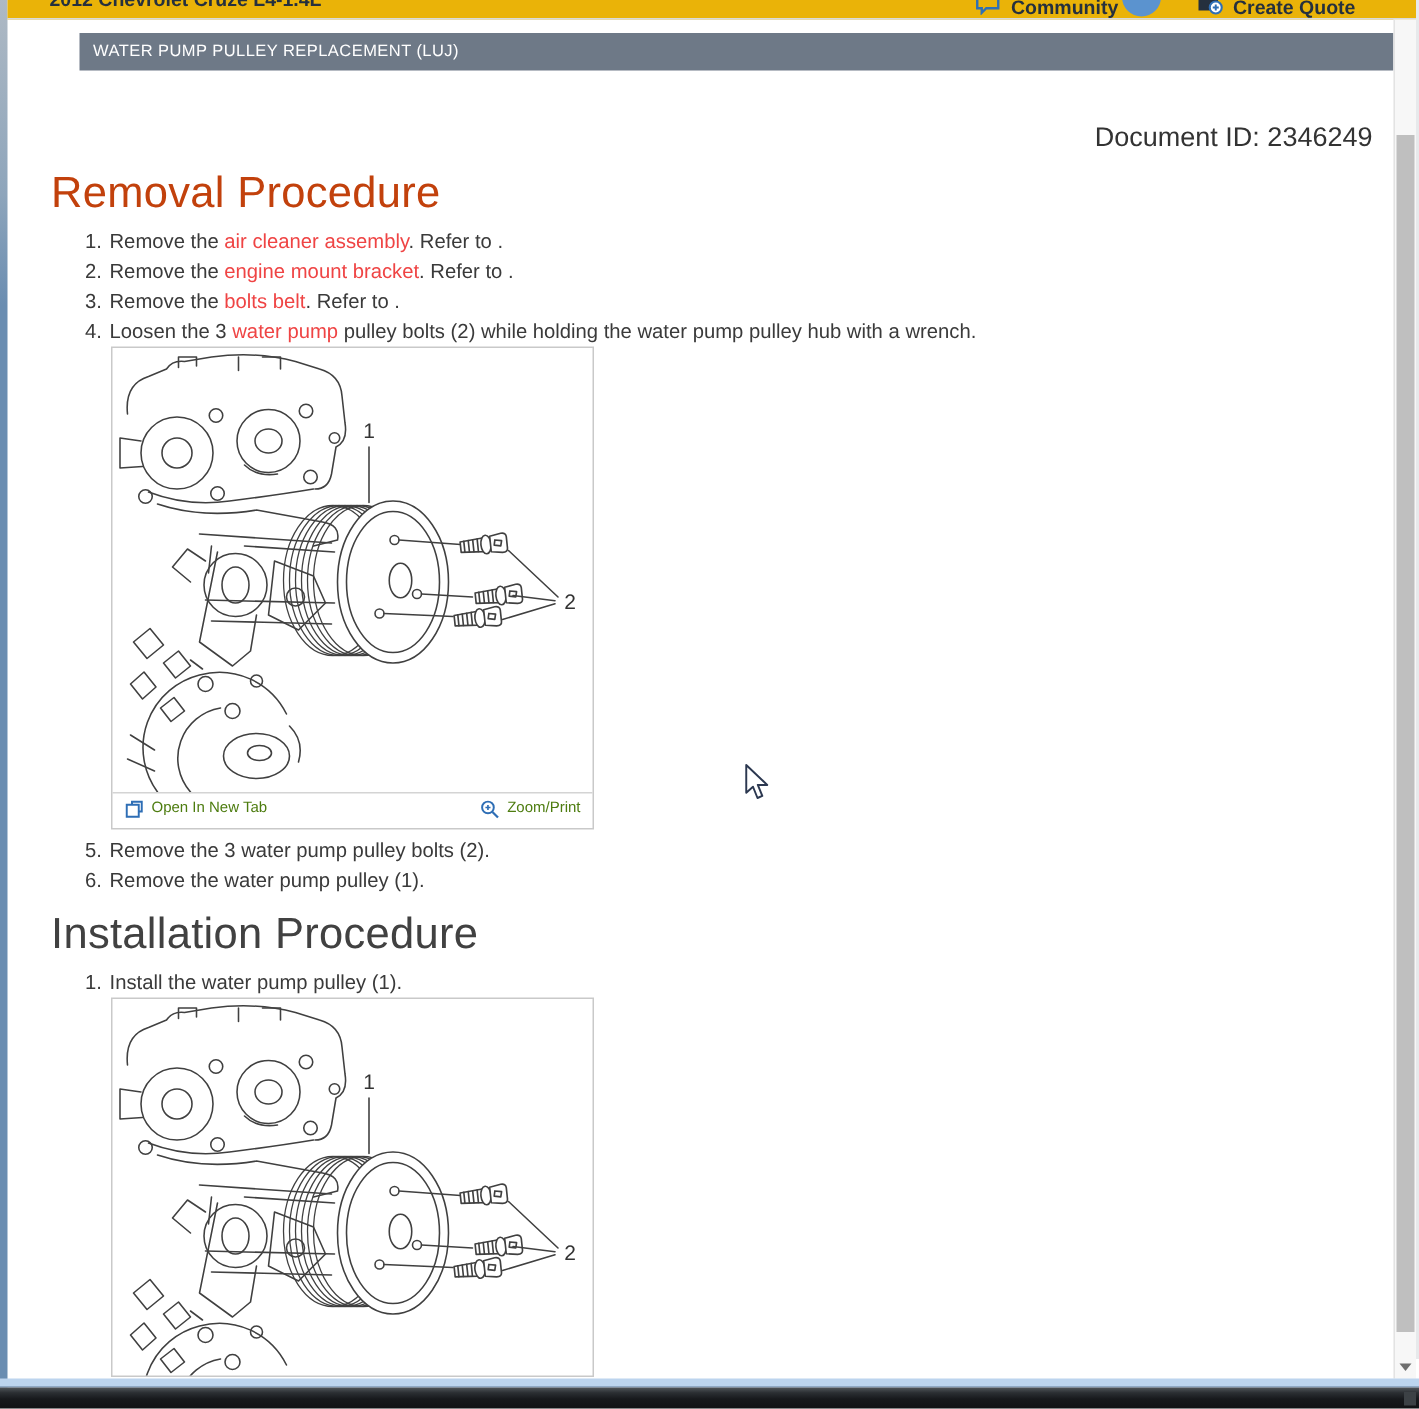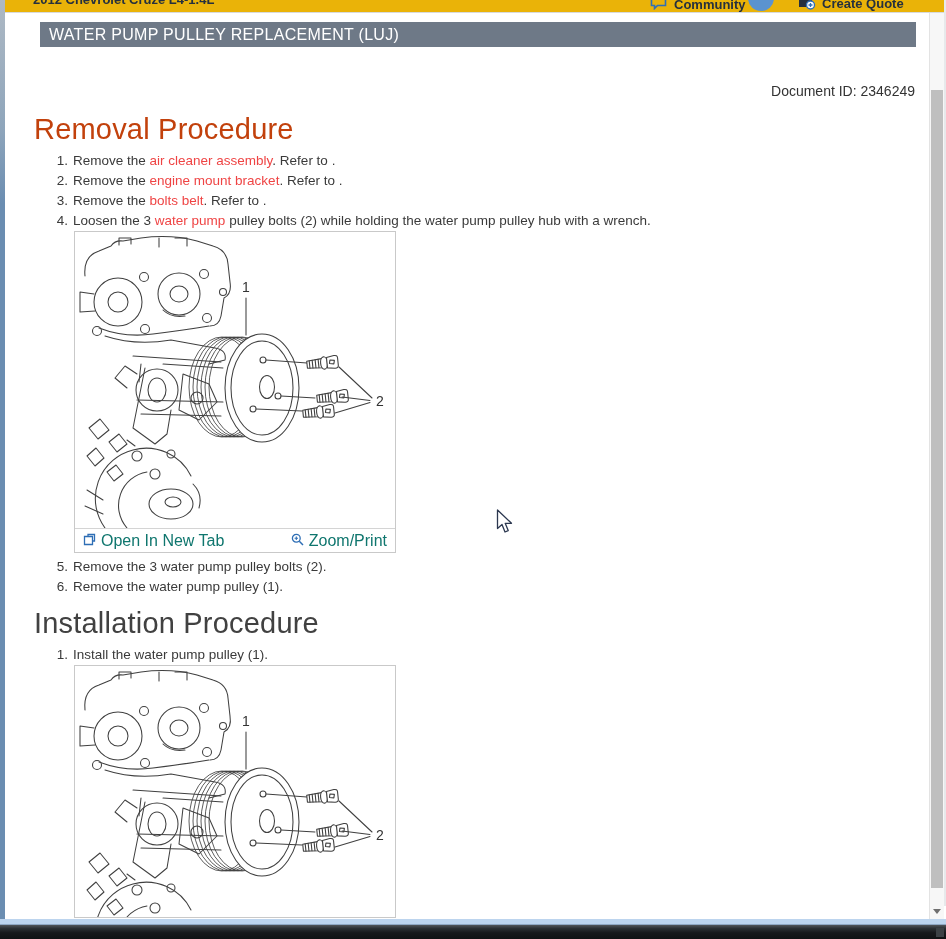--- a/index.html
+++ b/index.html
@@ -20,39 +20,39 @@
     font-size:13px; font-weight:bold; color:#25303e; }
   #vehicle-title { left:28px; }
   #community-wrap { position:absolute; left:645px; top:-6px; display:flex; align-items:center; gap:7px; }
   #community-label { font-size:13px; font-weight:bold; color:#25303e; }
   #badge { position:absolute; left:743px; top:-15px; width:26px; height:26px;
     border-radius:50%; background:#5b93cf; }
   #badge::after { content:""; position:absolute; left:8px; bottom:16px; width:10px; height:3px; background:#fff; }
   #cq-wrap { position:absolute; left:792px; top:-7px; display:flex; align-items:center; gap:6px; }
 
   
-  #banner { position:absolute; left:40px; top:22px; width:876px; height:25px;
-    background:#6e7987; color:#ffffff; font-size:16px; letter-spacing:.3px;
+  #banner { position:absolute; left:53px; top:22px; width:876px; height:25px;
+    background:#6e7987; color:#ffffff; font-size:11px; letter-spacing:.3px;
     line-height:25px; padding-left:9px; }
 
   
   #content { position:absolute; left:34px; top:47px; width:881px; }
-  .docid { margin-top:36px; text-align:right; font-size:14px; color:#333333; height:16px; line-height:16px; }
+  .docid { margin-top:36px; text-align:right; font-size:18px; color:#333333; height:16px; line-height:16px; }
   h1.proc { font-size:29px; font-weight:300; color:#c2410c; line-height:36px; margin-top:12px; letter-spacing:.2px; }
   h2.proc { font-size:29px; font-weight:300; color:#414141; line-height:36px; margin-top:8px; letter-spacing:.2px; }
   ol.steps { list-style:none; margin-top:4px; }
   ol.steps li { line-height:20px; font-size:13.5px; color:#3a3a3a; display:flex; }
   ol.steps .num { display:inline-block; width:34px; text-align:right; margin-right:5px; flex:none; }
   a.lnk { color:#ef4444; text-decoration:none; cursor:pointer; }
 
   figure.figbox { margin-left:40px; width:322px; border:1px solid #c9c9c9; background:#fff; }
   .fig-art { width:320px; height:296px; display:block; }
   .fig-bar { height:24px; border-top:1px solid #d4d4d4; display:flex;
     justify-content:space-between; align-items:center; padding:0 8px; }
-  .fig-bar a { display:flex; align-items:flex-start; gap:5px; font-size:16px; color:#0f766e; text-decoration:none; cursor:pointer; }
+  .fig-bar a { display:flex; align-items:flex-start; gap:5px; font-size:10px; color:#4d7c0f; text-decoration:none; cursor:pointer; }
   .fig2-clip { height:253px; overflow:hidden; }
 
   
   #scrollbar { position:absolute; right:2px; top:13px; width:15px; height:906px;
     background:#f7f7f7; border-left:1px solid #e3e3e3; }
   #scroll-thumb { position:absolute; left:1px; right:1px; top:77px; height:798px; background:#bfbfbf; }
   #scroll-down { position:absolute; left:0; right:0; bottom:0; height:17px; background:#f7f7f7; }
   #scroll-down .tri { position:absolute; left:3px; top:7px; width:0; height:0;
     border-left:4px solid transparent; border-right:4px solid transparent; border-top:5px solid #6f6f6f; }
 

